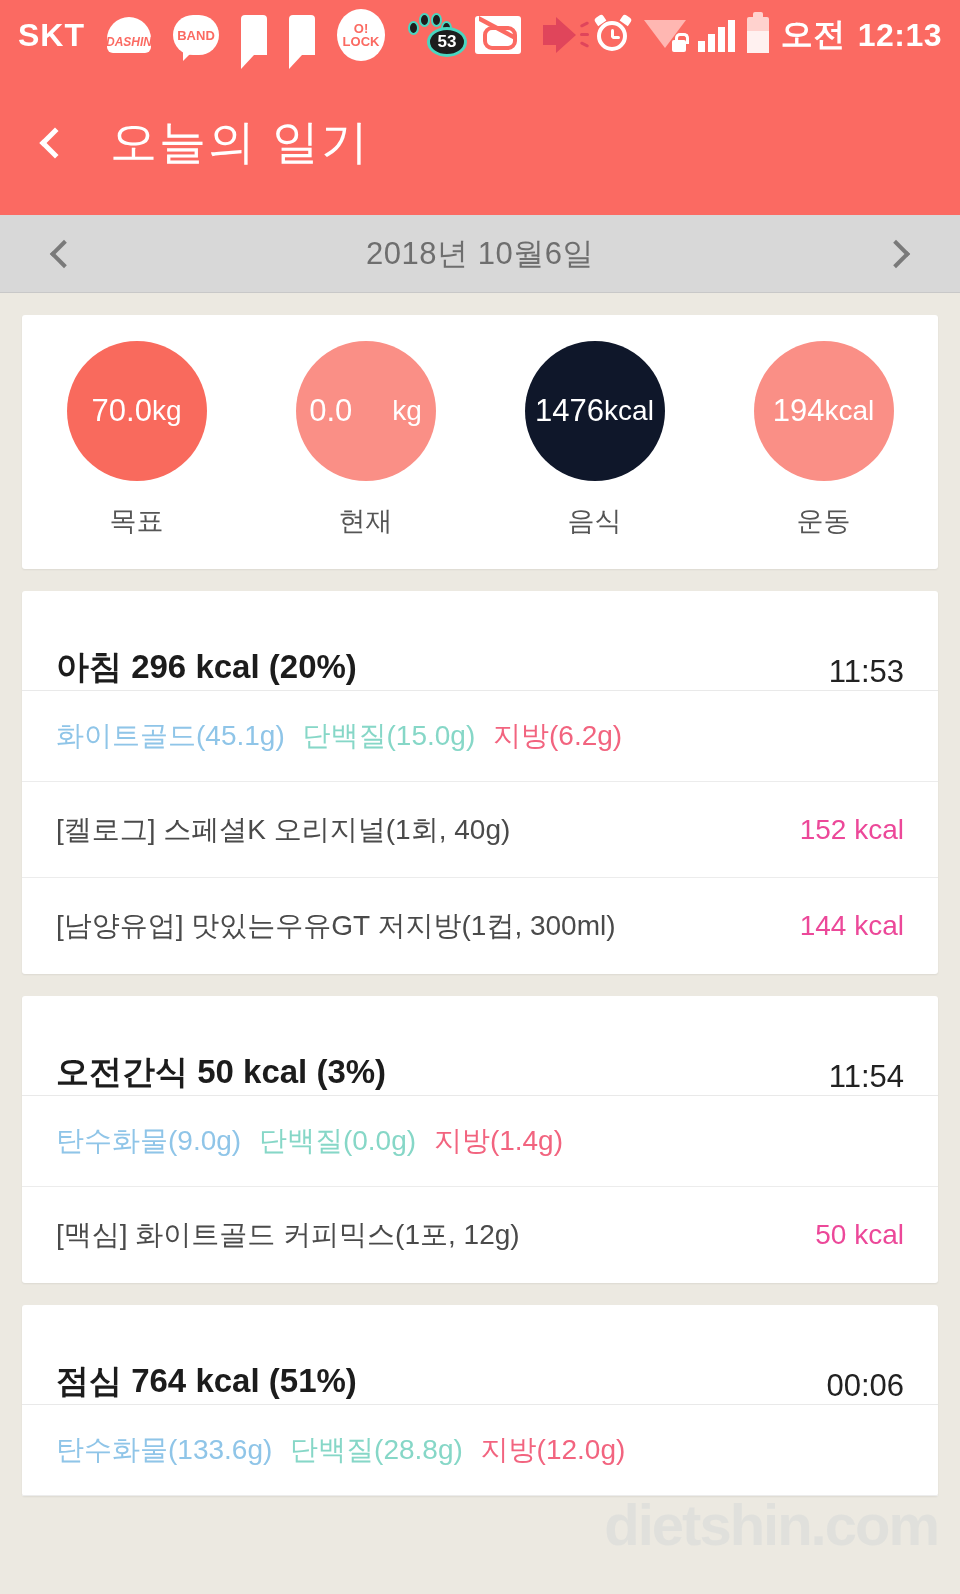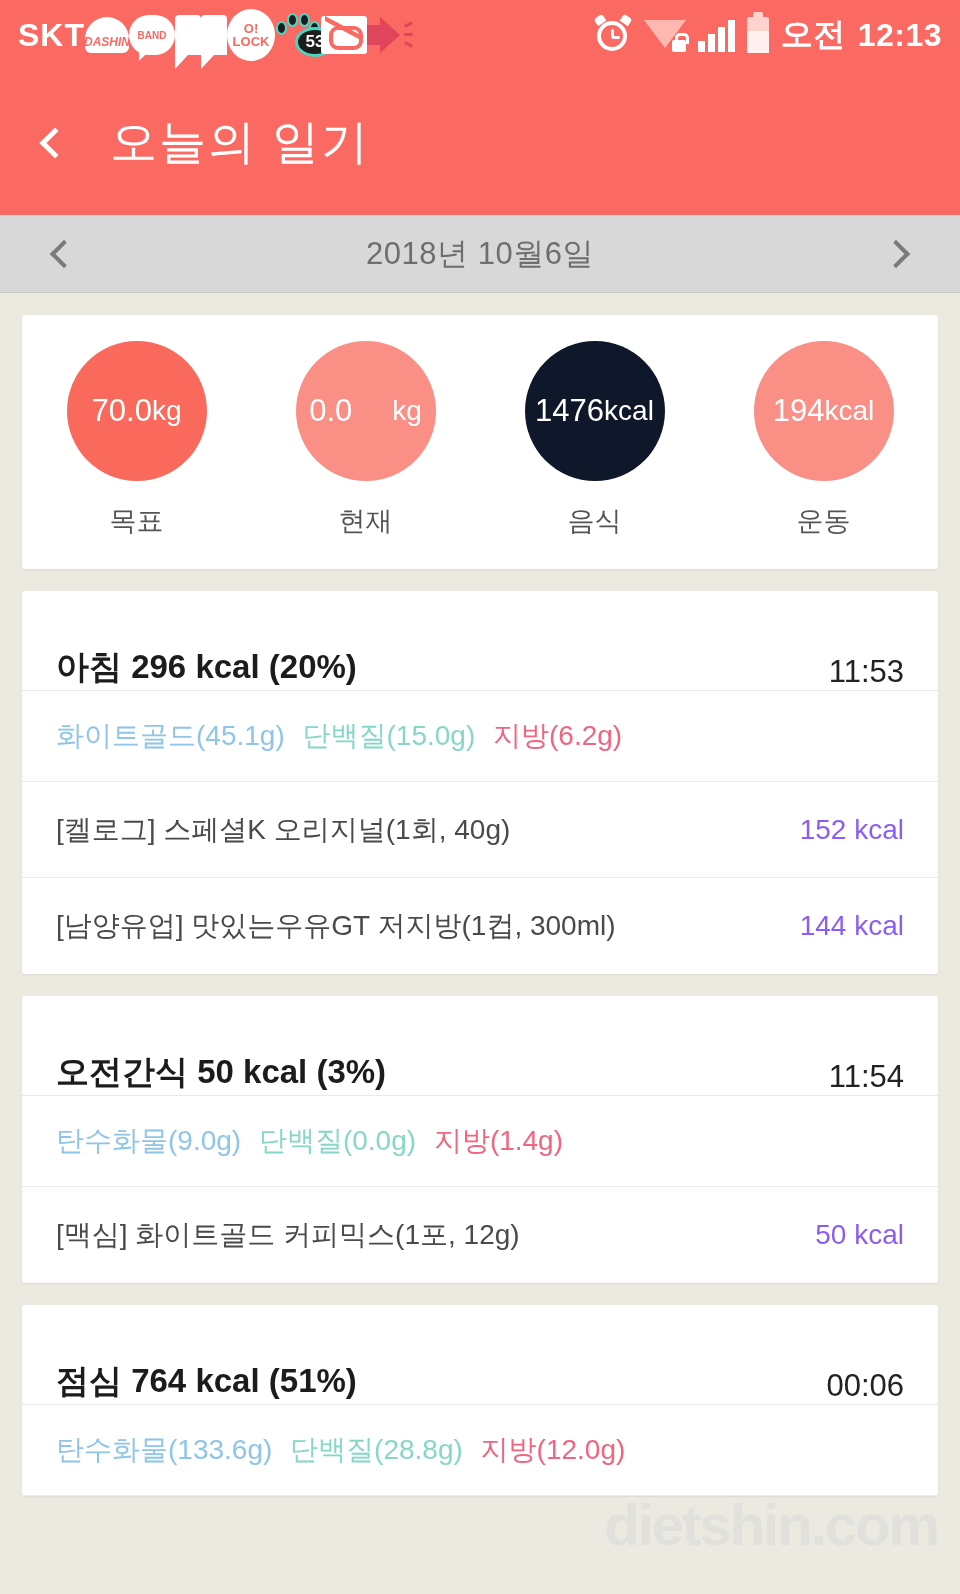--- a/index.html
+++ b/index.html
@@ -15,35 +15,35 @@
 
   
   .statusbar {
     height: 70px;
     background: #fb6a62;
     display: flex;
     align-items: center;
     padding: 0 18px;
     color: #ffffff;
   }
-  .sb-left { display: flex; align-items: center; gap: 0; }
+  .sb-left { display: flex; align-items: center; gap: 22px; }
   .sb-right { display: flex; align-items: center; gap: 12px; margin-left: auto; }
   .carrier { font-size: 32px; font-weight: bold; letter-spacing: 1px; }
   .sb-icon { display: inline-flex; align-items: center; justify-content: center; }
 
   .ic-dashin {
     width: 44px; height: 36px; background: #ffffff;
     border-radius: 22px 22px 6px 6px;
     color: #fb6a62; font-size: 12px; font-weight: bold;
     display: flex; align-items: flex-end; justify-content: center;
     padding-bottom: 4px; font-style: italic;
   }
   .ic-band {
     width: 46px; height: 40px; background: #ffffff; border-radius: 20px;
-    color: #fb6a62; font-size: 10px; font-weight: bold;
+    color: #fb6a62; font-size: 13px; font-weight: bold;
     display: flex; align-items: center; justify-content: center;
     position: relative;
   }
   .ic-band::after {
     content: ""; position: absolute; bottom: -6px; left: 10px;
     border-left: 9px solid #ffffff; border-bottom: 9px solid transparent;
   }
   .ic-quote {
     width: 26px; height: 40px; background: #ffffff;
     border-radius: 4px 4px 0 0; position: relative;
@@ -250,21 +250,21 @@
   }
 
   .food-row {
     display: flex; align-items: center; justify-content: space-between;
     padding: 0 34px;
     height: 96px;
     border-bottom: 1px solid #ececec;
   }
   .food-row:last-child { border-bottom: none; }
   .food-name { font-size: 28px; color: #4a4a4a; }
-  .food-kcal { font-size: 28px; color: #8b5cf6; white-space: nowrap; }
+  .food-kcal { font-size: 28px; color: #ec4899; white-space: nowrap; }
 
   .watermark {
     position: absolute;
     right: 22px;
     bottom: 36px;
     font-size: 58px;
     font-weight: bold;
     letter-spacing: -2px;
     color: rgba(150,170,190,0.13);
     pointer-events: none;

